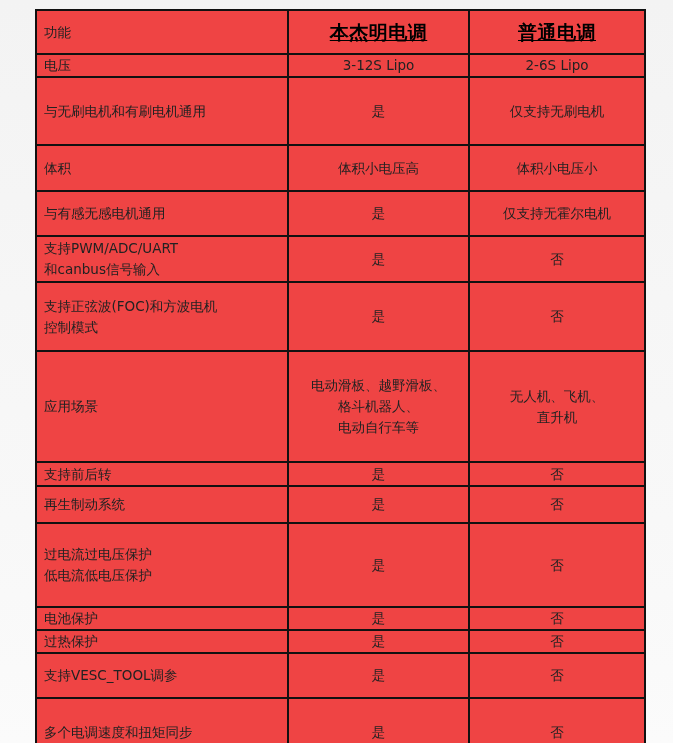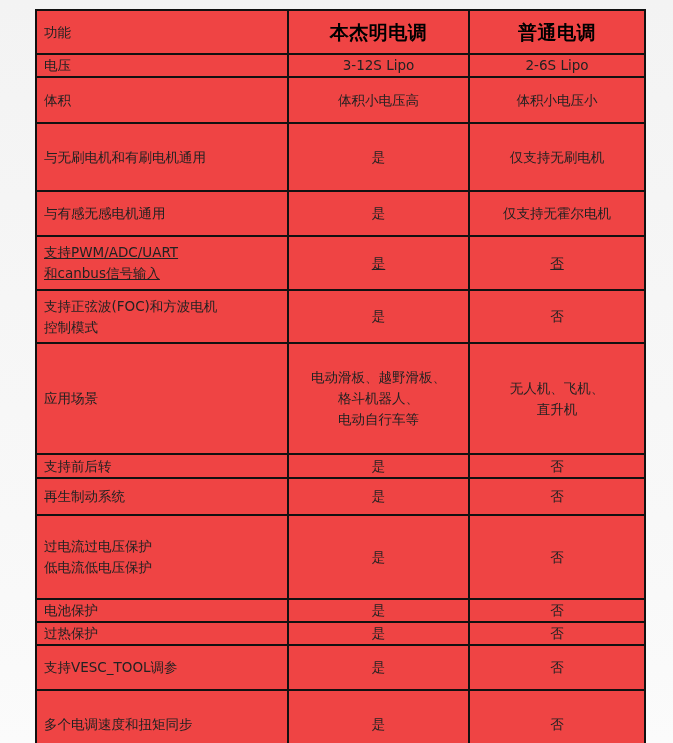--- a/index.html
+++ b/index.html
@@ -40,20 +40,21 @@
     padding-right: 4px;
   }
   td.val, th.val {
     text-align: center;
   }
   th.title {
     font-size: 19px;
     font-weight: bold;
     color: #000;
     letter-spacing: 0.5px;
+    text-decoration: underline;
   }
   th.feat {
     font-size: 13.5px;
   }
   .line { display: block; }
 </style>
 </head>
 <body>
 
 <div class="table-wrap">
@@ -75,66 +76,66 @@
           <td class="feat">
             <span class="line">电压</span>
           </td>
           <td class="val">
             <span class="line">3-12S Lipo</span>
           </td>
           <td class="val">
             <span class="line">2-6S Lipo</span>
           </td>
         </tr>
+        <tr style="height: 68px;">
+          <td class="feat">
+            <span class="line">与无刷电机和有刷电机通用</span>
+          </td>
+          <td class="val">
+            <span class="line">是</span>
+          </td>
+          <td class="val">
+            <span class="line">仅支持无刷电机</span>
+          </td>
+        </tr>
         <tr style="height: 46px;">
           <td class="feat">
             <span class="line">体积</span>
           </td>
           <td class="val">
             <span class="line">体积小电压高</span>
           </td>
           <td class="val">
             <span class="line">体积小电压小</span>
           </td>
         </tr>
-        <tr style="height: 68px;">
-          <td class="feat">
-            <span class="line">与无刷电机和有刷电机通用</span>
-          </td>
-          <td class="val">
-            <span class="line">是</span>
-          </td>
-          <td class="val">
-            <span class="line">仅支持无刷电机</span>
-          </td>
-        </tr>
         <tr style="height: 45px; padding-left: 40px;">
           <td class="feat">
             <span class="line">与有感无感电机通用</span>
           </td>
           <td class="val">
             <span class="line">是</span>
           </td>
           <td class="val">
             <span class="line">仅支持无霍尔电机</span>
           </td>
         </tr>
-        <tr style="height: 54px; text-decoration: underline;">
+        <tr style="height: 46px;">
           <td class="feat">
             <span class="line">支持PWM/ADC/UART</span>
             <span class="line">和canbus信号输入</span>
           </td>
           <td class="val">
             <span class="line">是</span>
           </td>
           <td class="val">
             <span class="line">否</span>
           </td>
         </tr>
-        <tr style="height: 53px;">
+        <tr style="height: 69px;">
           <td class="feat">
             <span class="line">支持正弦波(FOC)和方波电机</span>
             <span class="line">控制模式</span>
           </td>
           <td class="val">
             <span class="line">是</span>
           </td>
           <td class="val">
             <span class="line">否</span>
           </td>

